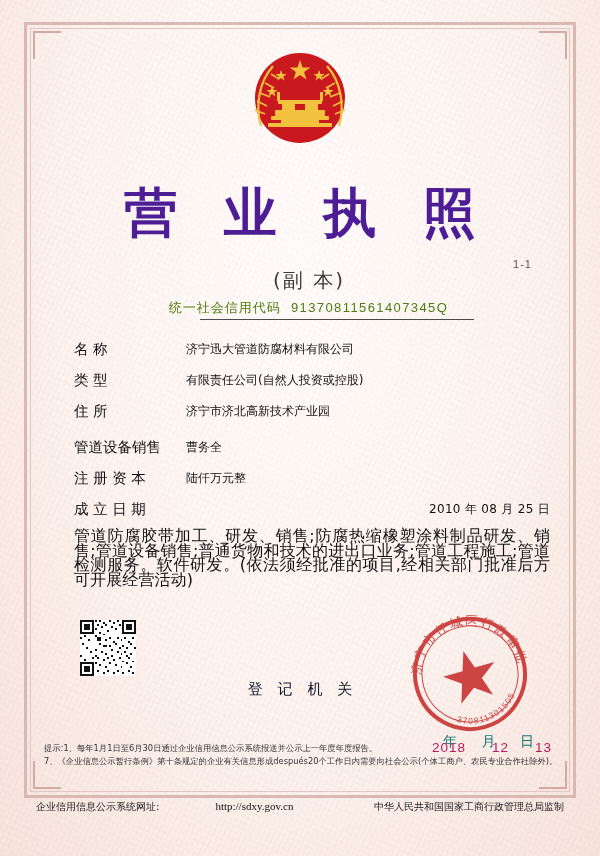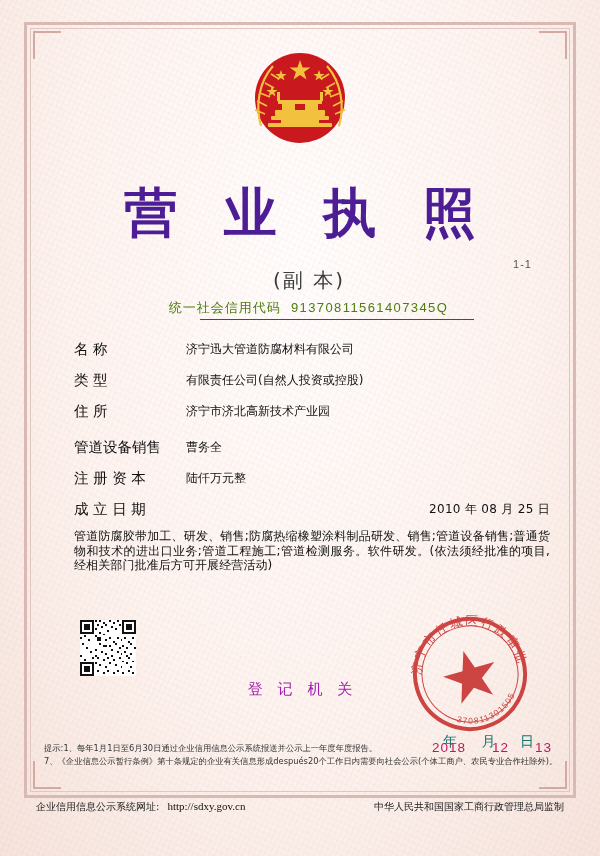--- a/index.html
+++ b/index.html
@@ -147,21 +147,21 @@
     line-height: 22px;
   }
   .row .v {
     flex: 1 1 auto;
     font-family: "DejaVu Sans", sans-serif;
     font-size: 12px;
     color: #111;
     line-height: 22px;
   }
   .row .v.small {
-    font-size: 12px;
+    font-size: 16px;
     line-height: 14.6px;
     letter-spacing: 0.1px;
     text-align: justify;
   }
   .row.dates .v {
     letter-spacing: 0.3px;
     text-align: right;
   }
   .gap { height: 5px; }
 
@@ -178,21 +178,21 @@
 
   
   .reg-auth {
     position: absolute;
     left: 0; right: 0;
     top: 680px;
     text-align: center;
     font-family: "DejaVu Sans", sans-serif;
     font-size: 15px;
     letter-spacing: 5px;
-    color: #a21caf;
+    color: #0f172a;
     text-indent: 5px;
   }
 
   
   .seal {
     position: absolute;
     left: 408px;
     top: 612px;
     width: 124px;
     height: 124px;
@@ -244,22 +244,22 @@
     left: 36px;
     right: 36px;
     top: 800px;
     display: flex;
     align-items: baseline;
     justify-content: space-between;
     font-family: "DejaVu Sans", sans-serif;
     font-size: 10px;
     color: #222;
   }
-  .bottom .left { display: flex; align-items: baseline; gap: 8px; }
-  .bottom .url { font-family: "Liberation Serif", serif; font-size: 11px; color: #111; }
+  .bottom .left { display: flex; align-items: baseline; gap: 24px; }
+  .bottom .url { font-family: "Liberation Serif", serif; font-size: 11px; color: #111; margin-left: 32px; }
   .bottom .right { font-size: 10px; }
 </style>
 </head>
 <body>
 
 <div id="page">
   <div class="paper"></div>
   <div class="paper-grain"></div>
 
   <div class="border-outer"></div>

